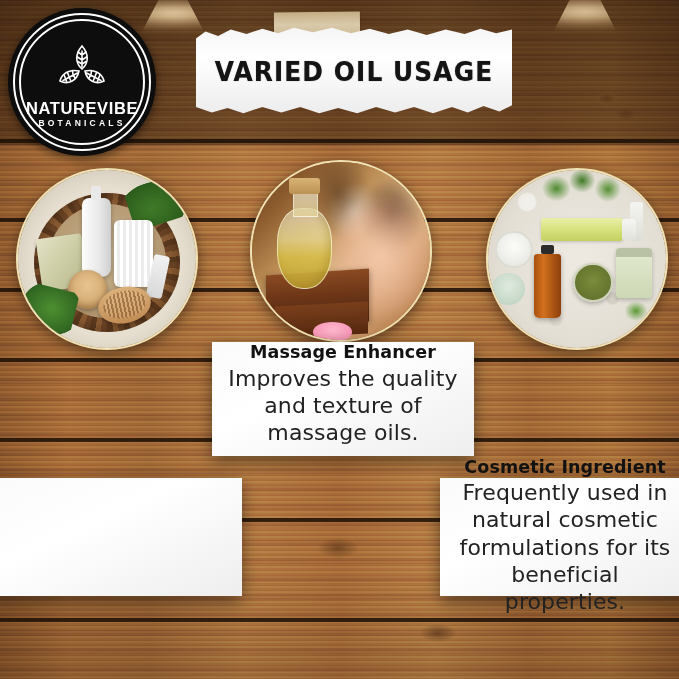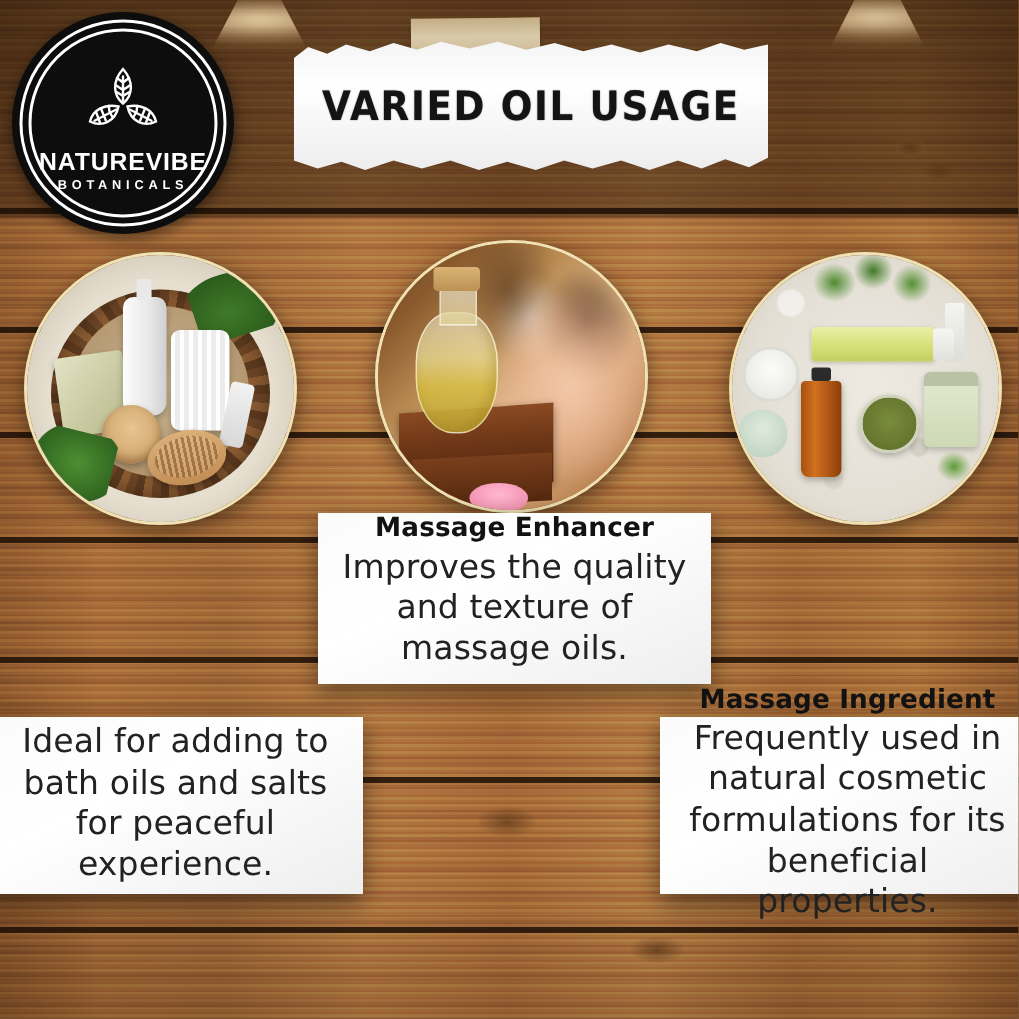--- a/index.html
+++ b/index.html
@@ -469,21 +469,20 @@
       <div class="ivy2"></div>
     </div>
   </div>
 
   <div class="card" id="card-massage">
     <div class="c-title">Massage Enhancer</div>
     <div class="c-body">Improves the quality and texture of massage oils.</div>
   </div>
 
   <div class="card" id="card-bath">
-    <div class="c-body">Ideal for adding to bath oils and salts for peaceful experience.</div>
   </div>
 
   <div class="card" id="card-cosmetic">
-    <div class="c-title">Massage Ingredient</div>
+    <div class="c-title">Cosmetic Ingredient</div>
     <div class="c-body">Frequently used in natural cosmetic formulations for its beneficial properties.</div>
   </div>
 
 </div>
 
 </body></html>

